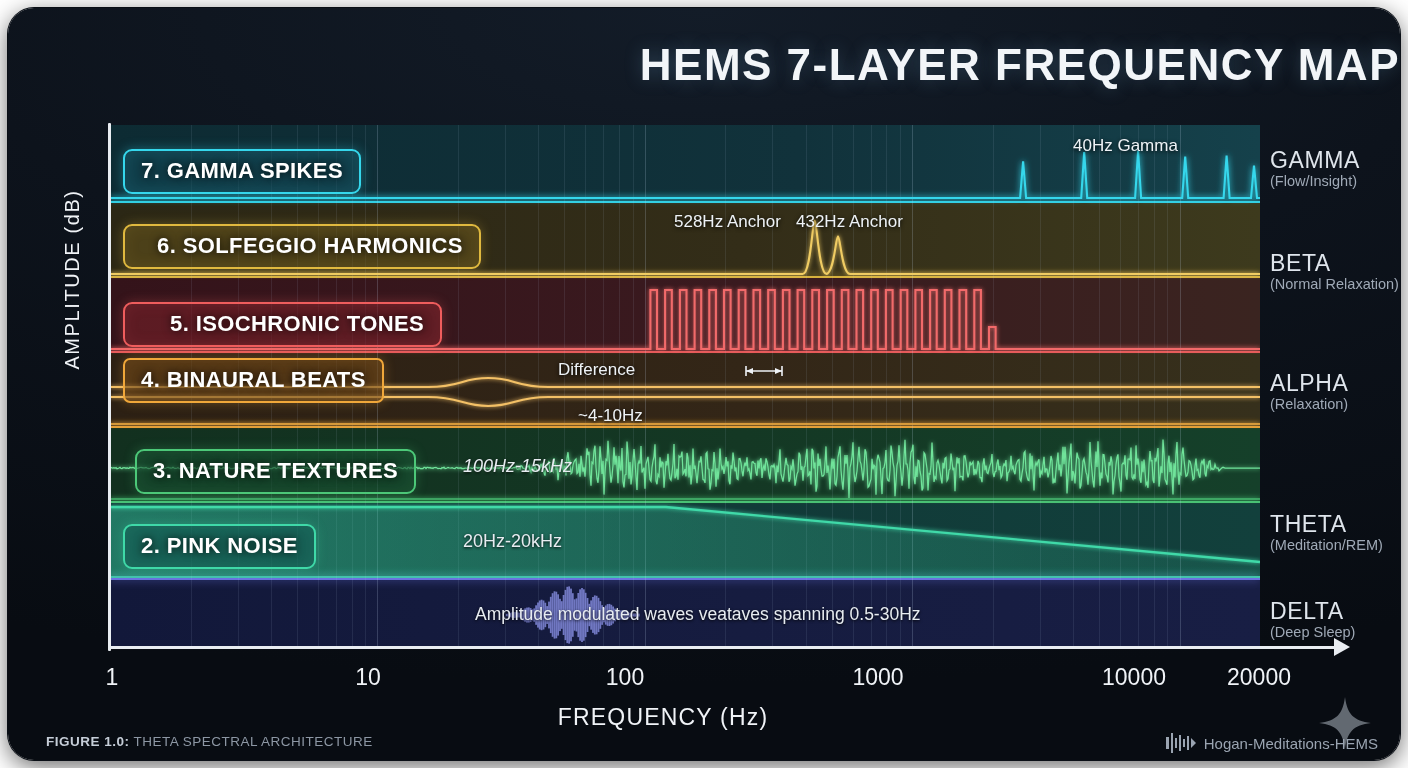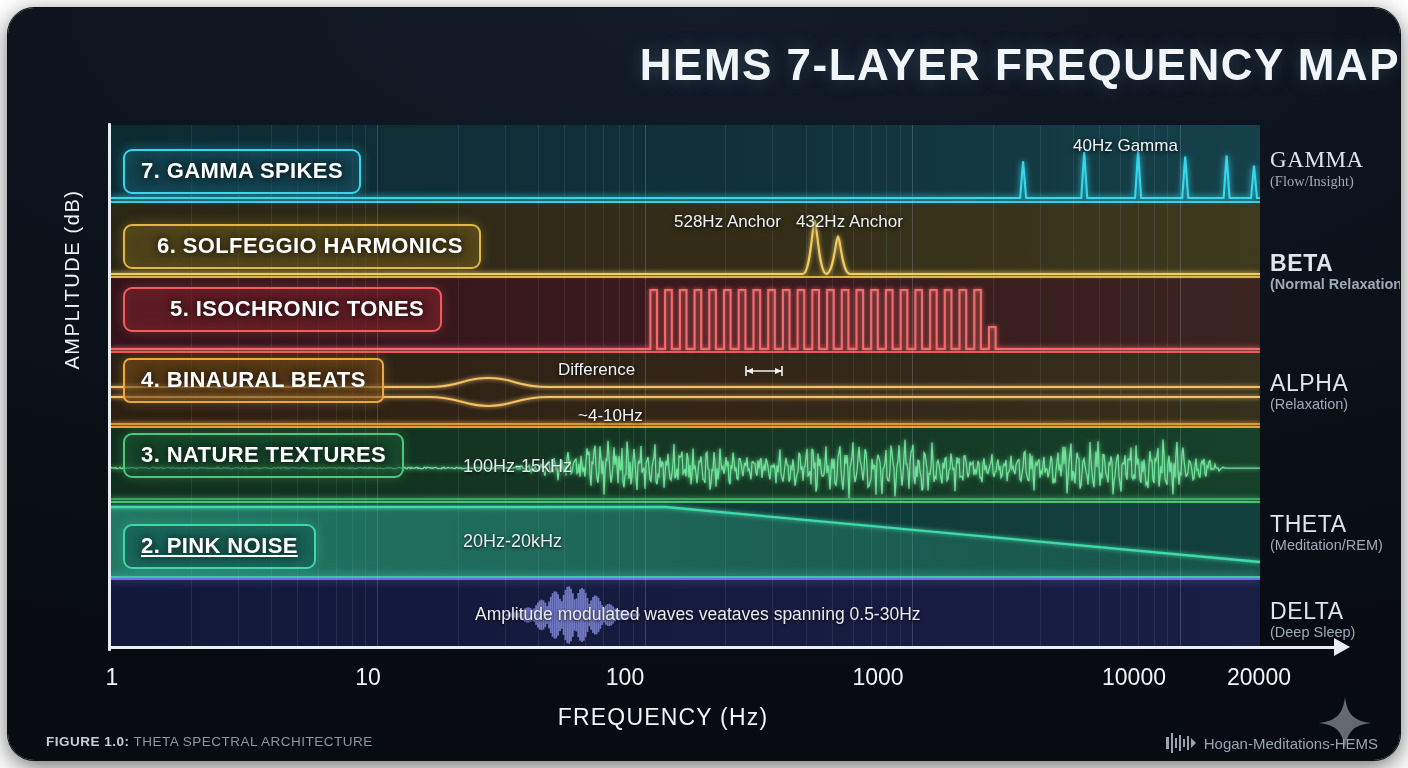--- a/index.html
+++ b/index.html
@@ -306,34 +306,34 @@
           </g>
       </g>
     </svg>
 
     <div class="chip" style="top:24px;border-color:#35d7ec;background:rgba(22,78,92,.55);box-shadow:0 0 12px rgba(53,215,236,.35), inset 0 0 16px rgba(53,215,236,.12);">
       <span>7. GAMMA SPIKES</span>
     </div>
     <div class="chip" style="top:99px;border-color:#e0b93f;background:rgba(104,86,30,.55);box-shadow:0 0 12px rgba(224,185,63,.3), inset 0 0 16px rgba(224,185,63,.1);padding-left:32px;">
       <span>6. SOLFEGGIO HARMONICS</span>
     </div>
-    <div class="chip" style="top:162px;border-color:#ef5d5d;background:rgba(120,33,42,.6);box-shadow:0 0 12px rgba(239,93,93,.3), inset 0 0 16px rgba(239,93,93,.1);padding-left:45px;">
+    <div class="chip" style="top:177px;border-color:#ef5d5d;background:rgba(120,33,42,.6);box-shadow:0 0 12px rgba(239,93,93,.3), inset 0 0 16px rgba(239,93,93,.1);padding-left:45px;">
       <span>5. ISOCHRONIC TONES</span>
     </div>
     <div class="chip" style="top:233px;border-color:#f0a73a;background:rgba(110,70,24,.6);box-shadow:0 0 12px rgba(240,167,58,.3), inset 0 0 16px rgba(240,167,58,.1);border-radius:7px;">
       <span>4. BINAURAL BEATS</span>
     </div>
-    <div class="chip" style="top:308px;border-color:#4cc878;background:rgba(24,78,48,.6);box-shadow:0 0 12px rgba(76,200,120,.28), inset 0 0 16px rgba(76,200,120,.1);">
+    <div class="chip" style="top:324px;border-color:#4cc878;background:rgba(24,78,48,.6);box-shadow:0 0 12px rgba(76,200,120,.28), inset 0 0 16px rgba(76,200,120,.1);margin-left:12px;">
       <span>3. NATURE TEXTURES</span>
     </div>
-    <div class="chip" style="top:399px;border-color:#3fd9a8;background:rgba(18,84,78,.6);box-shadow:0 0 12px rgba(63,217,168,.28), inset 0 0 16px rgba(63,217,168,.1);text-decoration:underline;">
+    <div class="chip" style="top:399px;border-color:#3fd9a8;background:rgba(18,84,78,.6);box-shadow:0 0 12px rgba(63,217,168,.28), inset 0 0 16px rgba(63,217,168,.1);">
       <span>2. PINK NOISE</span>
     </div>
 
-    <div class="rangetxt" style="left:353px;top:331px;">100Hz-15kHz</div>
+    <div class="rangetxt" style="left:353px;top:331px;font-style:italic;">100Hz-15kHz</div>
     <div class="rangetxt" style="left:353px;top:406px;">20Hz-20kHz</div>
     <div class="rangetxt" style="left:365px;top:479px;font-size:17.5px;">Amplitude modulated waves veataves spanning 0.5-30Hz</div>
 
     <div class="anno" style="left:963px;top:11px;">40Hz Gamma</div>
     <div class="anno" style="left:564px;top:87px;">528Hz Anchor</div>
     <div class="anno" style="left:686px;top:87px;">432Hz Anchor</div>
     <div class="anno" style="left:448px;top:235px;">Difference</div>
     <div class="anno" style="left:468px;top:281px;">~4-10Hz</div>
 
     <svg width="40" height="14" style="position:absolute;left:634px;top:239px;">
@@ -342,25 +342,25 @@
       <line x1="38" y1="2" x2="38" y2="12" stroke="#eef2f6" stroke-width="1.6"></line>
       <polygon points="2,7 9,4 9,10" fill="#eef2f6"></polygon>
       <polygon points="38,7 31,4 31,10" fill="#eef2f6"></polygon>
     </svg>
   </div>
 
   <div id="axisL"></div>
   <div id="axisB"></div>
   <div id="axisArrow"></div>
 
-  <div class="rband" style="top:140px;font-family:Liberation Serif, serif;">
+  <div class="rband" style="top:140px;">
     <div class="rname">GAMMA</div>
     <div class="rsub">(Flow/Insight)</div>
   </div>
-  <div class="rband" style="top:243px;font-weight:bold;">
+  <div class="rband" style="top:243px;">
     <div class="rname">BETA</div>
     <div class="rsub">(Normal Relaxation)</div>
   </div>
   <div class="rband" style="top:363px;">
     <div class="rname">ALPHA</div>
     <div class="rsub">(Relaxation)</div>
   </div>
   <div class="rband" style="top:504px;">
     <div class="rname">THETA</div>
     <div class="rsub">(Meditation/REM)</div>

